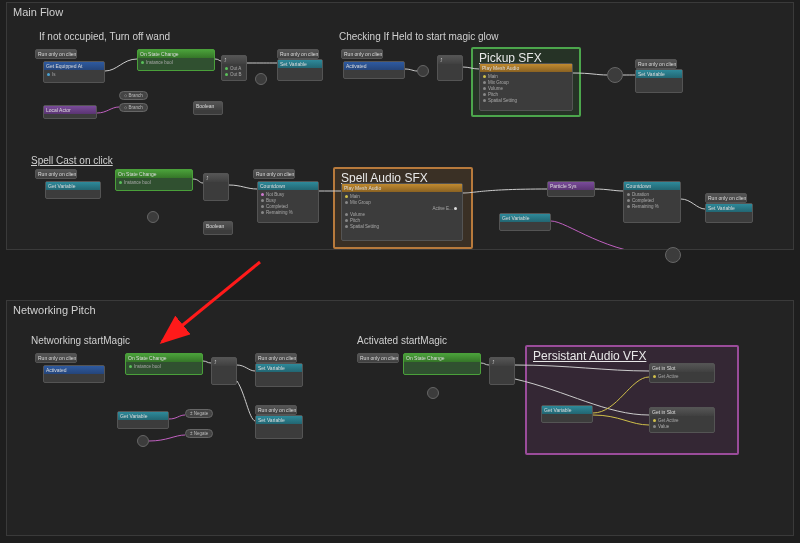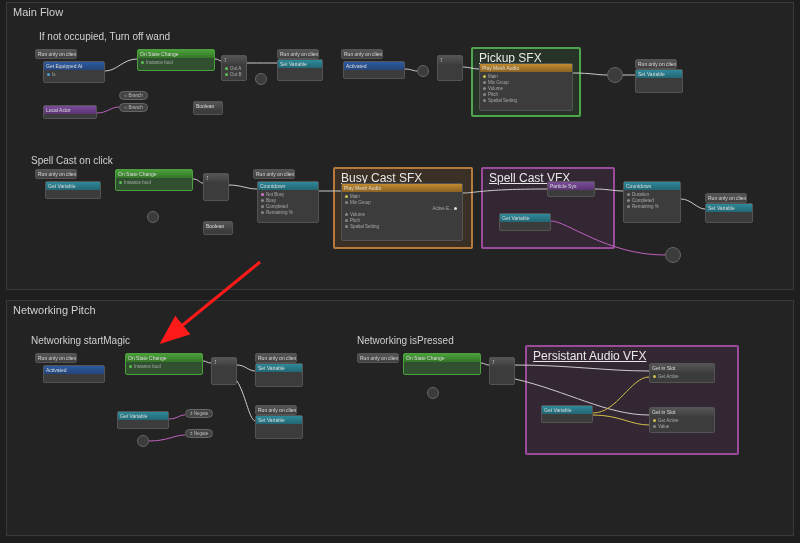--- a/index.html
+++ b/index.html
@@ -89,27 +89,28 @@
   .roundnode.big{width:16px;height:16px}
   .arrow {
     position: absolute;
     pointer-events: none;
   }
   svg.wires{position:absolute;inset:0;width:100%;height:100%;pointer-events:none}
 </style>
 </head>
 <body>
 
-<div class="section" style="left:6px;top:2px;width:788px;height:288px;">
+<div class="section" style="left:6px;top:2px;width:788px;height:248px;">
   <div class="section-title">Main Flow</div>
 
   <div class="subtitle" style="left:24px;top:28px;padding-left:8px;">If not occupied, Turn off wand</div>
 
-
-  <div class="subtitle" style="left:24px;top:152px;">Spell Cast on click</div>
+  <div class="subtitle" style="left:332px;top:28px;">Checking If Held to start magic glow</div>
+
+  <div class="subtitle" style="left:24px;top:152px;text-decoration:underline;">Spell Cast on click</div>
 
   <div class="node" style="left:28px;top:46px;width:42px;height:10px;">
     <div class="node-head head-gray">Run only on client x</div>
   </div>
   <div class="node" style="left:36px;top:58px;width:62px;height:22px;">
     <div class="node-head head-blue">Get Equipped At</div>
     <div class="node-body">
         <div><span class="dot b"></span>Is</div>
       </div>
   </div>
@@ -201,37 +202,34 @@
     <div class="node-head head-cyan">Countdown</div>
     <div class="node-body">
       <div><span class="dot p"></span><span>Not Busy</span></div>
       <div><span class="dot"></span><span>Busy</span></div>
       <div><span class="dot"></span><span>Completed</span></div>
       <div><span class="dot"></span><span>Remaining %</span></div>
     </div>
   </div>
 
   <div class="grpbox grp-orange" style="left:326px;top:164px;width:140px;height:82px;">
-    <div class="grp-label">Busy Cast SFX</div>
+    <div class="grp-label">Spell Audio SFX</div>
   </div>
   <div class="node" style="left:334px;top:180px;width:122px;height:58px;">
     <div class="node-head head-orange">Play Mesh Audio</div>
     <div class="node-body">
       <div><span class="dot y"></span><span>Main</span></div>
       <div><span class="dot"></span><span>Mix Group</span></div>
       <div style="text-align:right"><span>Active E...</span> <span class="dot w"></span></div>
       <div><span class="dot"></span><span>Volume</span></div>
       <div><span class="dot"></span><span>Pitch</span></div>
       <div><span class="dot"></span><span>Spatial Setting</span></div>
     </div>
   </div>
 
-  <div class="grpbox grp-purple" style="left:474px;top:164px;width:134px;height:82px;">
-    <div class="grp-label">Spell Cast VFX</div>
-  </div>
   <div class="node" style="left:540px;top:178px;width:48px;height:16px;">
     <div class="node-head head-purple">Particle Sys</div>
   </div>
   <div class="node" style="left:492px;top:210px;width:52px;height:18px;">
     <div class="node-head head-cyan">Get Variable</div>
   </div>
 
   <div class="node" style="left:616px;top:178px;width:58px;height:42px;">
     <div class="node-head head-cyan">Countdown</div>
     <div class="node-body">
@@ -264,21 +262,21 @@
     <path d="M588 186 C600 186 608 188 616 188" stroke="#ccc" stroke-width="1" fill="none"></path>
     <path d="M674 196 C684 196 690 206 698 206" stroke="#ccc" stroke-width="1" fill="none"></path>
     <path d="M544 218 C560 218 600 252 658 252" stroke="#c060c0" stroke-width="1" fill="none"></path>
   </svg>
 </div>
 
 <div class="section" style="left:6px;top:300px;width:788px;height:236px;">
   <div class="section-title">Networking Pitch</div>
 
   <div class="subtitle" style="left:24px;top:34px;">Networking startMagic</div>
-  <div class="subtitle" style="left:350px;top:34px;">Networking isPressed</div>
+  <div class="subtitle" style="left:350px;top:34px;">Activated startMagic</div>
 
   <div class="node" style="left:28px;top:52px;width:42px;height:10px;">
     <div class="node-head head-gray">Run only on client x</div>
   </div>
   <div class="node" style="left:36px;top:64px;width:62px;height:18px;">
     <div class="node-head head-blue">Activated</div>
   </div>
   <div class="node" style="left:118px;top:52px;width:78px;height:22px;background:#305030;border-color:#4aa03a;">
     <div class="node-head head-green">On State Change</div>
     <div class="node-body">

